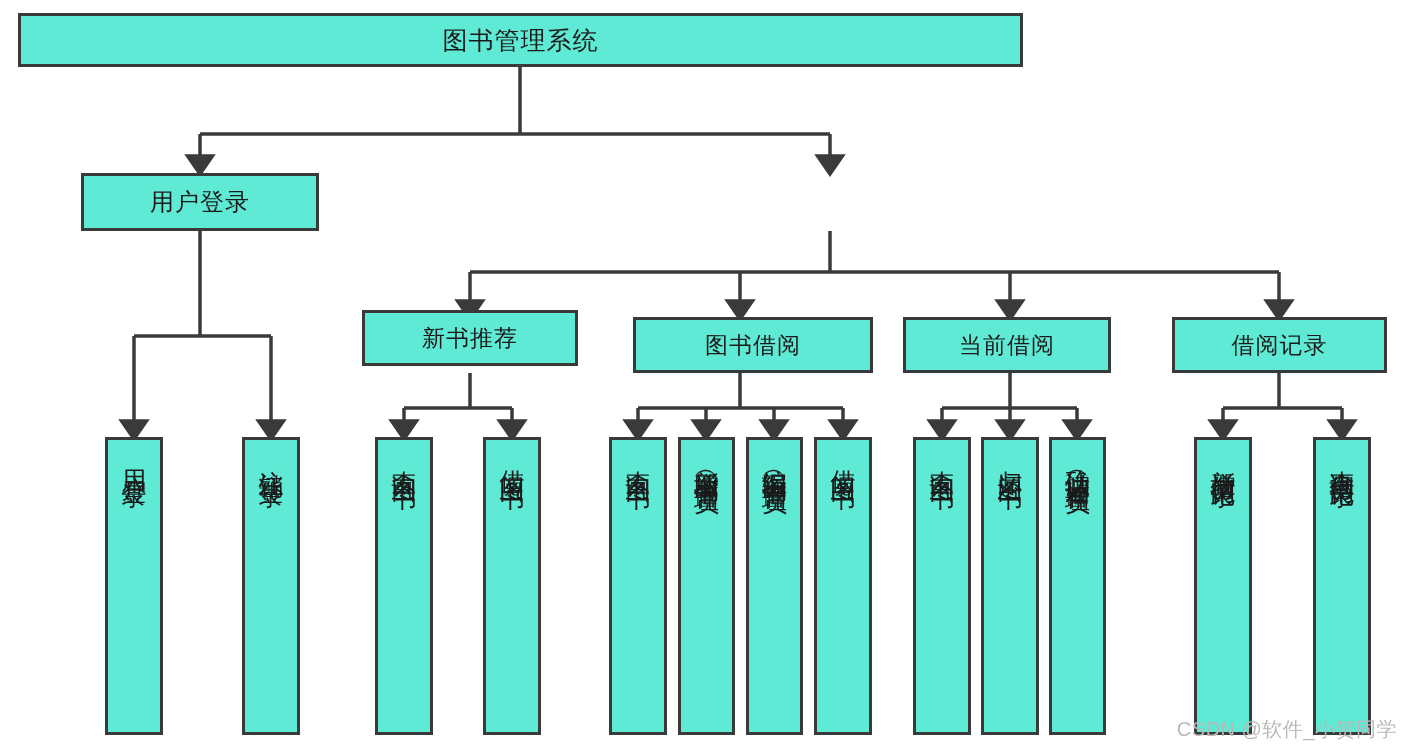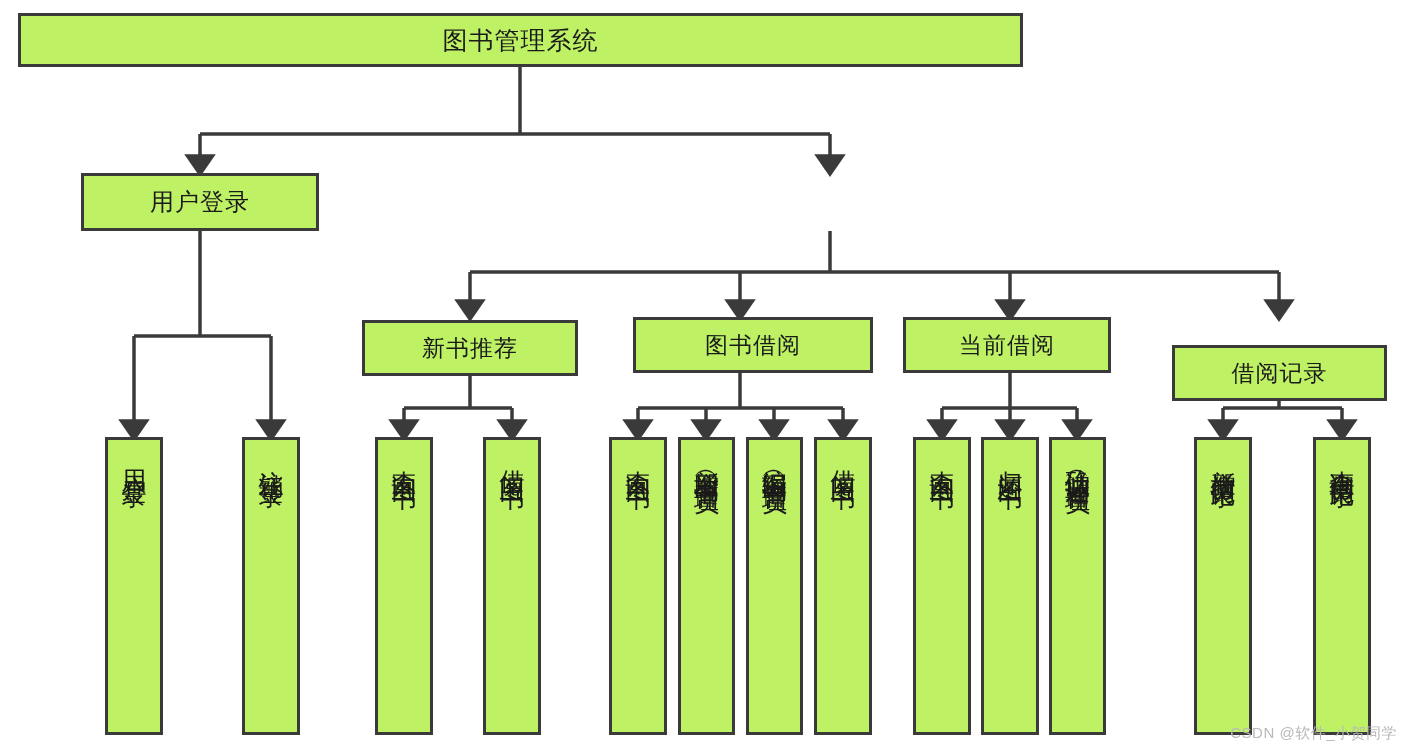--- a/index.html
+++ b/index.html
@@ -13,21 +13,21 @@
   }
   #diagram-root{position:relative;width:1405px;height:747px;}
 
   
   #connectors{position:absolute;left:0;top:0;width:1405px;height:747px;}
 
   
   .node{
     position:absolute;
     box-sizing:border-box;
-    background:#bef264;
+    background:#5eead4;
     border:3px solid #3a3a3a;
     display:flex;
     align-items:center;
     justify-content:center;
     color:#1a1a1a;
   }
   .node .label{
     font-size:23px;
     line-height:1.15;
     letter-spacing:1px;
@@ -60,21 +60,21 @@
     display:block;
     margin-top:4px;
   }
   .node.leaf.tall .label{font-size:25px;letter-spacing:3px;}
 
   
   #watermark{
     position:absolute;
     right:8px;
     bottom:4px;
-    font-size:15px;
+    font-size:20px;
     color:#b9b9b9;
     letter-spacing:0.5px;
     white-space:nowrap;
     user-select:none;
   }
 </style>
 </head>
 <body>
 
 <div id="diagram-root">
@@ -130,30 +130,30 @@
   </svg>
 
   <div class="node root" style="left:18px;top:13px;width:1005px;height:54px;">
     <span class="label">图书管理系统</span>
   </div>
 
   <div class="node lvl2" style="left:81px;top:173px;width:238px;height:58px;">
     <span class="label">用户登录</span>
   </div>
 
-  <div class="node lvl3" style="left:362px;top:320px;width:216px;height:56px;">
+  <div class="node lvl3" style="left:362px;top:310px;width:216px;height:56px;">
     <span class="label">新书推荐</span>
   </div>
   <div class="node lvl3" style="left:633px;top:317px;width:240px;height:56px;">
     <span class="label">图书借阅</span>
   </div>
   <div class="node lvl3" style="left:903px;top:317px;width:208px;height:56px;">
     <span class="label">当前借阅</span>
   </div>
-  <div class="node lvl3" style="left:1172px;top:317px;width:215px;height:56px;margin-top:28px;">
+  <div class="node lvl3" style="left:1172px;top:317px;width:215px;height:56px;">
     <span class="label">借阅记录</span>
   </div>
 
   <div class="node leaf" style="left:105px;top:437px;width:58px;height:298px;">
     <span class="label">用户登录</span>
   </div>
   <div class="node leaf" style="left:242px;top:437px;width:58px;height:298px;">
     <span class="label">注销登录</span>
   </div>
 

